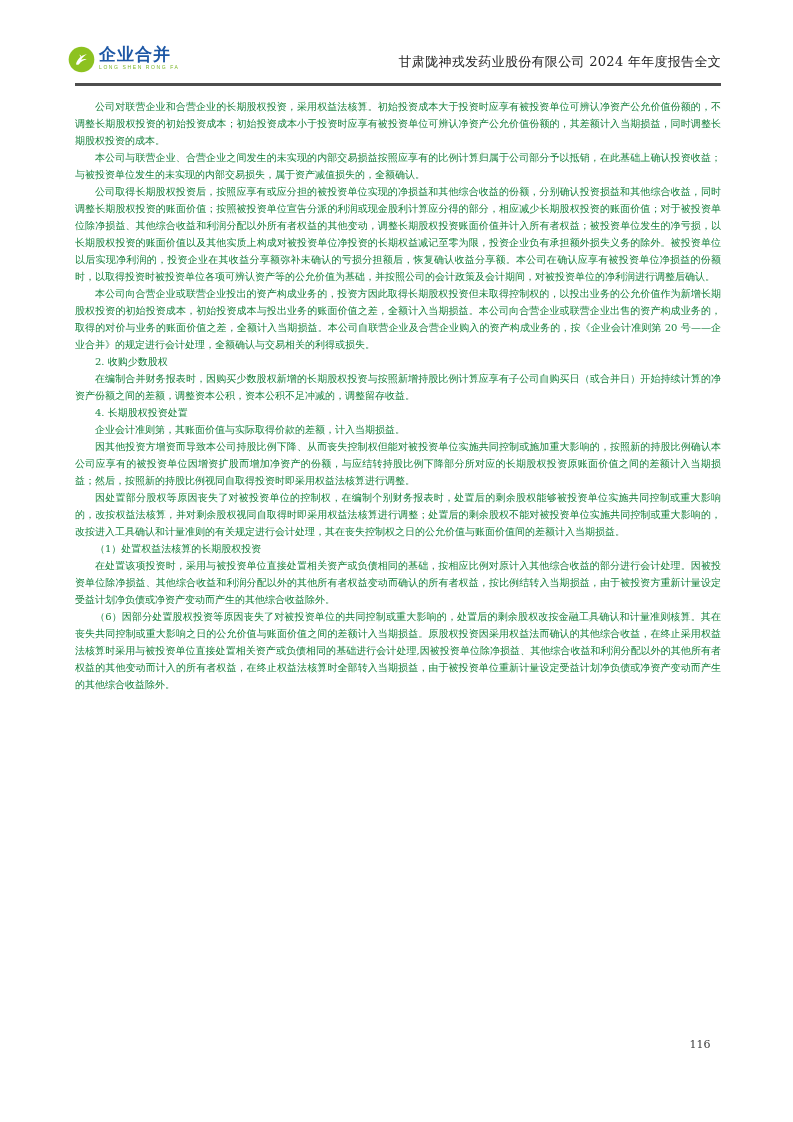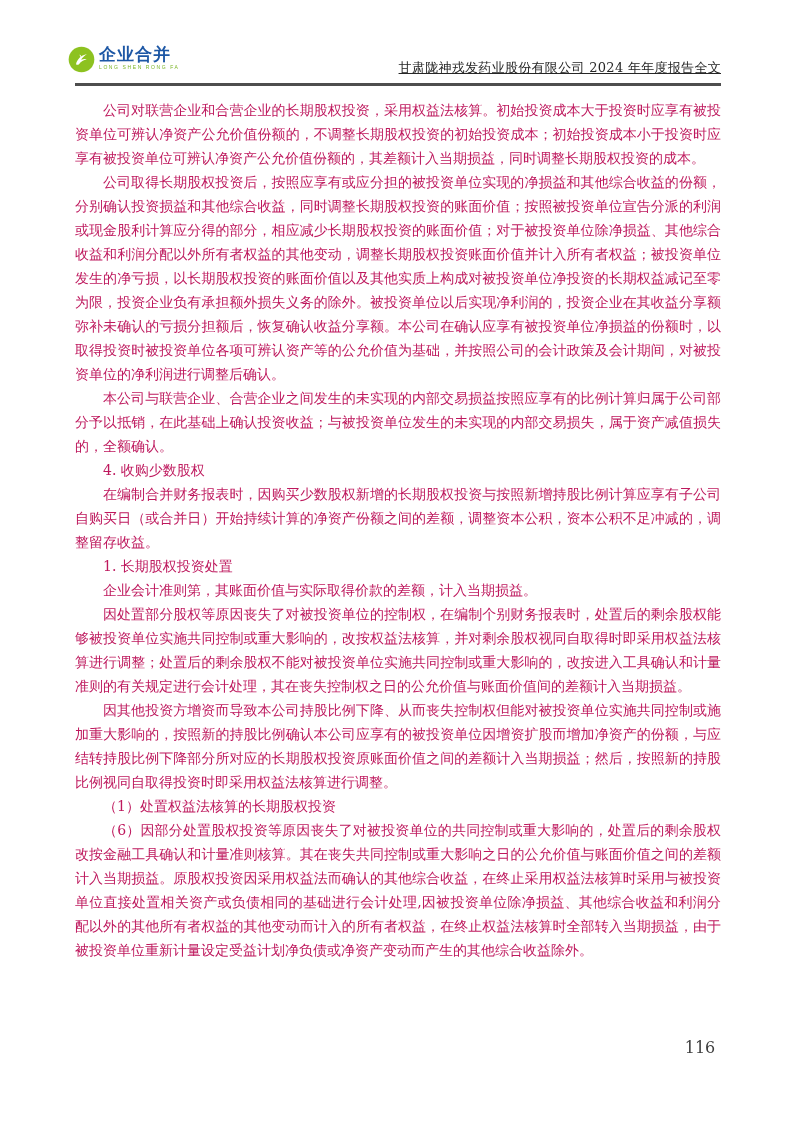--- a/index.html
+++ b/index.html
@@ -56,51 +56,50 @@
     font-family: "Liberation Sans", sans-serif;
     font-size: 5px;
     color: #7ab424;
     letter-spacing: 1.6px;
     margin-top: 2px;
     white-space: nowrap;
   }
   .header-title {
     position: absolute;
     right: 0;
-    bottom: 6px;
+    bottom: 12px;
     font-size: 13px;
     color: #262626;
     letter-spacing: 0.3px;
     white-space: nowrap;
-    text-decoration: underline;
   }
   
   .content {
     position: absolute;
     left: 75px;
     right: 72px;
     top: 98px;
   }
   .content p {
-    font-size: 14px;
-    line-height: 24px;
+    font-size: 10px;
+    line-height: 17px;
     text-align: justify;
     text-justify: inter-ideograph;
     text-indent: 2em;
-    color: #be185d;
+    color: #15803d;
     word-break: break-all;
   }
   
   .page-number {
     position: absolute;
     top: 1038px;
     right: 73px;
     width: 40px;
     text-align: center;
-    font-size: 16px;
+    font-size: 11px;
     color: #3d3d3d;
   }
 </style>
 </head>
 <body>
 
 <div class="page">
 
   <div class="header">
     <div class="logo">
@@ -112,27 +111,29 @@
       <div class="logo-text-block">
         <span class="logo-cn">企业合并</span>
         <span class="logo-en">LONG SHEN RONG FA</span>
       </div>
     </div>
     <div class="header-title">甘肃陇神戎发药业股份有限公司 2024 年年度报告全文</div>
   </div>
 
   <div class="content">
     <p>公司对联营企业和合营企业的长期股权投资，采用权益法核算。初始投资成本大于投资时应享有被投资单位可辨认净资产公允价值份额的，不调整长期股权投资的初始投资成本；初始投资成本小于投资时应享有被投资单位可辨认净资产公允价值份额的，其差额计入当期损益，同时调整长期股权投资的成本。</p>
+    <p>本公司与联营企业、合营企业之间发生的未实现的内部交易损益按照应享有的比例计算归属于公司部分予以抵销，在此基础上确认投资收益；与被投资单位发生的未实现的内部交易损失，属于资产减值损失的，全额确认。</p>
     <p>公司取得长期股权投资后，按照应享有或应分担的被投资单位实现的净损益和其他综合收益的份额，分别确认投资损益和其他综合收益，同时调整长期股权投资的账面价值；按照被投资单位宣告分派的利润或现金股利计算应分得的部分，相应减少长期股权投资的账面价值；对于被投资单位除净损益、其他综合收益和利润分配以外所有者权益的其他变动，调整长期股权投资账面价值并计入所有者权益；被投资单位发生的净亏损，以长期股权投资的账面价值以及其他实质上构成对被投资单位净投资的长期权益减记至零为限，投资企业负有承担额外损失义务的除外。被投资单位以后实现净利润的，投资企业在其收益分享额弥补未确认的亏损分担额后，恢复确认收益分享额。本公司在确认应享有被投资单位净损益的份额时，以取得投资时被投资单位各项可辨认资产等的公允价值为基础，并按照公司的会计政策及会计期间，对被投资单位的净利润进行调整后确认。</p>
-    <p>本公司与联营企业、合营企业之间发生的未实现的内部交易损益按照应享有的比例计算归属于公司部分予以抵销，在此基础上确认投资收益；与被投资单位发生的未实现的内部交易损失，属于资产减值损失的，全额确认。</p>
-    <p>4. 收购少数股权</p>
+    <p>本公司向合营企业或联营企业投出的资产构成业务的，投资方因此取得长期股权投资但未取得控制权的，以投出业务的公允价值作为新增长期股权投资的初始投资成本，初始投资成本与投出业务的账面价值之差，全额计入当期损益。本公司向合营企业或联营企业出售的资产构成业务的，取得的对价与业务的账面价值之差，全额计入当期损益。本公司自联营企业及合营企业购入的资产构成业务的，按《企业会计准则第 20 号——企业合并》的规定进行会计处理，全额确认与交易相关的利得或损失。</p>
+    <p>2. 收购少数股权</p>
     <p>在编制合并财务报表时，因购买少数股权新增的长期股权投资与按照新增持股比例计算应享有子公司自购买日（或合并日）开始持续计算的净资产份额之间的差额，调整资本公积，资本公积不足冲减的，调整留存收益。</p>
-    <p>1. 长期股权投资处置</p>
+    <p>4. 长期股权投资处置</p>
     <p>企业会计准则第，其账面价值与实际取得价款的差额，计入当期损益。</p>
+    <p>因其他投资方增资而导致本公司持股比例下降、从而丧失控制权但能对被投资单位实施共同控制或施加重大影响的，按照新的持股比例确认本公司应享有的被投资单位因增资扩股而增加净资产的份额，与应结转持股比例下降部分所对应的长期股权投资原账面价值之间的差额计入当期损益；然后，按照新的持股比例视同自取得投资时即采用权益法核算进行调整。</p>
     <p>因处置部分股权等原因丧失了对被投资单位的控制权，在编制个别财务报表时，处置后的剩余股权能够被投资单位实施共同控制或重大影响的，改按权益法核算，并对剩余股权视同自取得时即采用权益法核算进行调整；处置后的剩余股权不能对被投资单位实施共同控制或重大影响的，改按进入工具确认和计量准则的有关规定进行会计处理，其在丧失控制权之日的公允价值与账面价值间的差额计入当期损益。</p>
-    <p>因其他投资方增资而导致本公司持股比例下降、从而丧失控制权但能对被投资单位实施共同控制或施加重大影响的，按照新的持股比例确认本公司应享有的被投资单位因增资扩股而增加净资产的份额，与应结转持股比例下降部分所对应的长期股权投资原账面价值之间的差额计入当期损益；然后，按照新的持股比例视同自取得投资时即采用权益法核算进行调整。</p>
     <p>（1）处置权益法核算的长期股权投资</p>
+    <p>在处置该项投资时，采用与被投资单位直接处置相关资产或负债相同的基础，按相应比例对原计入其他综合收益的部分进行会计处理。因被投资单位除净损益、其他综合收益和利润分配以外的其他所有者权益变动而确认的所有者权益，按比例结转入当期损益，由于被投资方重新计量设定受益计划净负债或净资产变动而产生的其他综合收益除外。</p>
     <p>（6）因部分处置股权投资等原因丧失了对被投资单位的共同控制或重大影响的，处置后的剩余股权改按金融工具确认和计量准则核算。其在丧失共同控制或重大影响之日的公允价值与账面价值之间的差额计入当期损益。原股权投资因采用权益法而确认的其他综合收益，在终止采用权益法核算时采用与被投资单位直接处置相关资产或负债相同的基础进行会计处理,因被投资单位除净损益、其他综合收益和利润分配以外的其他所有者权益的其他变动而计入的所有者权益，在终止权益法核算时全部转入当期损益，由于被投资单位重新计量设定受益计划净负债或净资产变动而产生的其他综合收益除外。</p>
   </div>
 
   <div class="page-number">116</div>
 
 </div>
 
 </body></html>

